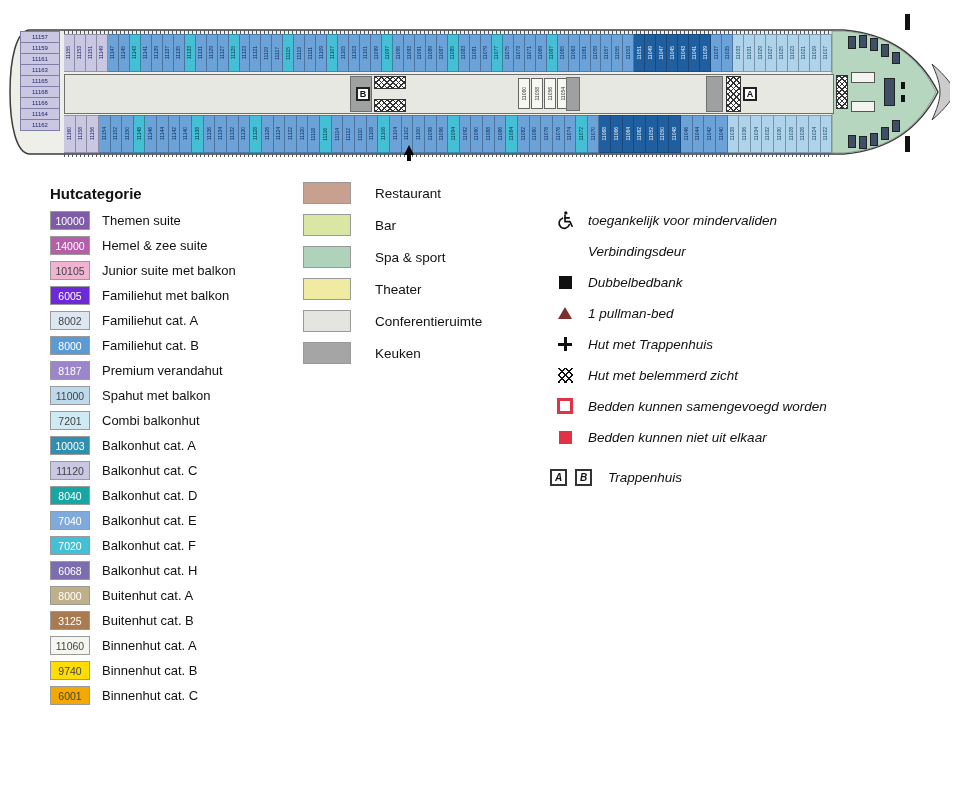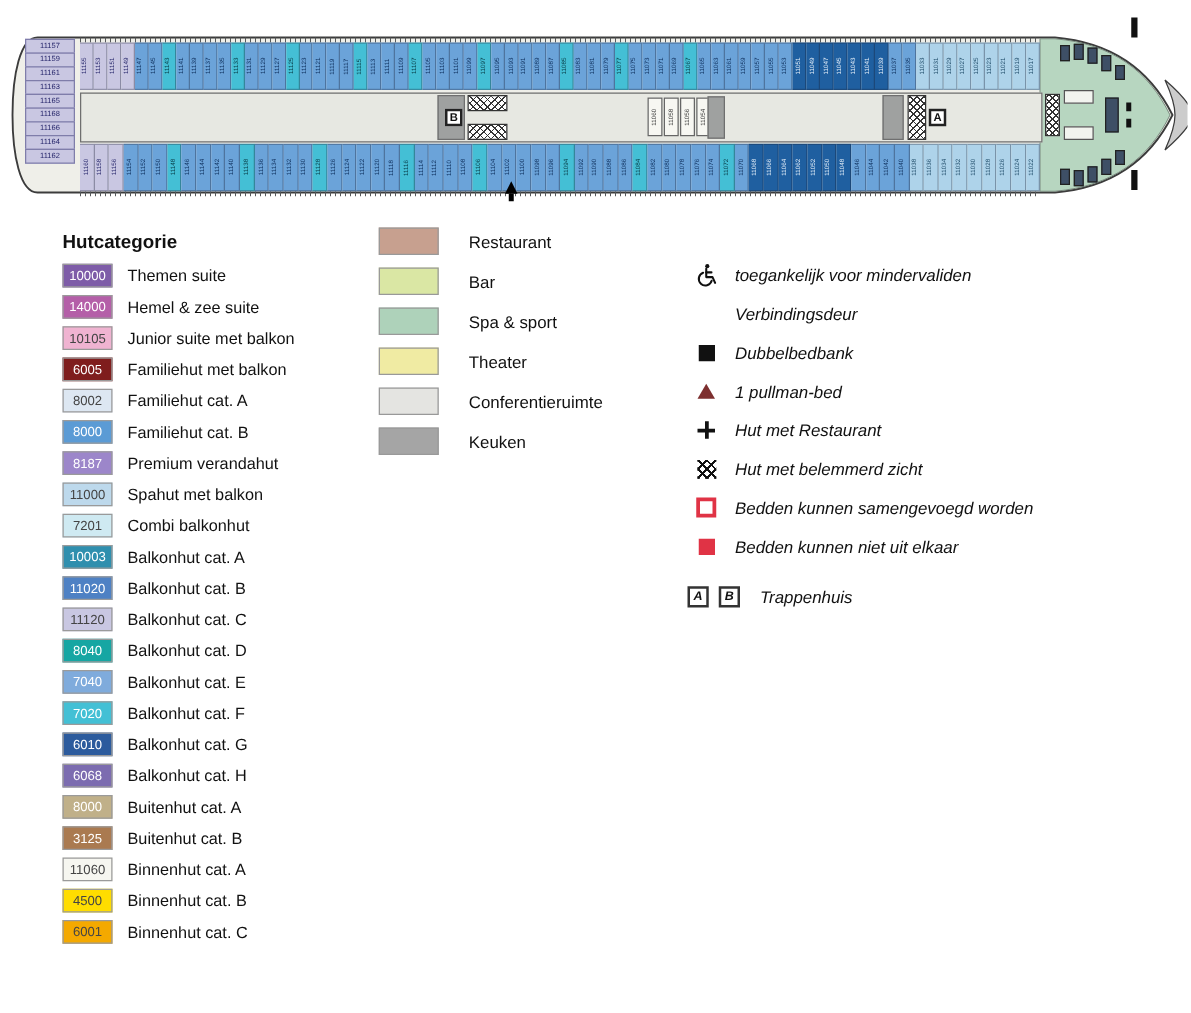--- a/index.html
+++ b/index.html
@@ -583,21 +583,21 @@
       </div>
       <div class="hc-row">
         <div class="hc-swatch" style="background: rgb(180, 95, 168); color: rgb(255, 255, 255);">14000</div>
         <span class="hc-label">Hemel &amp; zee suite</span>
       </div>
       <div class="hc-row">
         <div class="hc-swatch" style="background: rgb(240, 179, 209); color: rgb(68, 68, 68);">10105</div>
         <span class="hc-label">Junior suite met balkon</span>
       </div>
       <div class="hc-row">
-        <div class="hc-swatch" style="background: #7f1d1d; color: rgb(255, 255, 255); text-align: center;">6005</div>
+        <div class="hc-swatch" style="background: #6d28d9; color: rgb(255, 255, 255); text-align: center;">6005</div>
         <span class="hc-label">Familiehut met balkon</span>
       </div>
       <div class="hc-row">
         <div class="hc-swatch" style="background: rgb(221, 231, 242); color: rgb(68, 68, 68);">8002</div>
         <span class="hc-label">Familiehut cat. A</span>
       </div>
       <div class="hc-row">
         <div class="hc-swatch" style="background: rgb(91, 155, 213); color: rgb(255, 255, 255);">8000</div>
         <span class="hc-label">Familiehut cat. B</span>
       </div>
@@ -611,61 +611,53 @@
       </div>
       <div class="hc-row">
         <div class="hc-swatch" style="background: rgb(207, 234, 242); color: rgb(68, 68, 68);">7201</div>
         <span class="hc-label">Combi balkonhut</span>
       </div>
       <div class="hc-row">
         <div class="hc-swatch" style="background: rgb(47, 143, 174); color: rgb(255, 255, 255);">10003</div>
         <span class="hc-label">Balkonhut cat. A</span>
       </div>
       <div class="hc-row">
-        <div class="hc-swatch" style="background: rgb(78, 129, 196); color: rgb(255, 255, 255);">11020</div>
-        <span class="hc-label">Balkonhut cat. B</span>
-      </div>
-      <div class="hc-row">
         <div class="hc-swatch" style="background: rgb(201, 199, 226); color: rgb(68, 68, 68);">11120</div>
         <span class="hc-label">Balkonhut cat. C</span>
       </div>
       <div class="hc-row">
         <div class="hc-swatch" style="background: rgb(22, 166, 163); color: rgb(255, 255, 255);">8040</div>
         <span class="hc-label">Balkonhut cat. D</span>
       </div>
       <div class="hc-row">
         <div class="hc-swatch" style="background: rgb(127, 171, 220); color: rgb(255, 255, 255);">7040</div>
         <span class="hc-label">Balkonhut cat. E</span>
       </div>
       <div class="hc-row">
         <div class="hc-swatch" style="background: rgb(67, 192, 213); color: rgb(255, 255, 255);">7020</div>
         <span class="hc-label">Balkonhut cat. F</span>
       </div>
       <div class="hc-row">
-        <div class="hc-swatch" style="background: rgb(44, 91, 157); color: rgb(255, 255, 255);">6010</div>
-        <span class="hc-label">Balkonhut cat. G</span>
-      </div>
-      <div class="hc-row">
         <div class="hc-swatch" style="background: rgb(124, 108, 176); color: rgb(255, 255, 255);">6068</div>
         <span class="hc-label">Balkonhut cat. H</span>
       </div>
       <div class="hc-row">
         <div class="hc-swatch" style="background: rgb(192, 176, 137); color: rgb(255, 255, 255);">8000</div>
         <span class="hc-label">Buitenhut cat. A</span>
       </div>
       <div class="hc-row">
         <div class="hc-swatch" style="background: rgb(170, 122, 80); color: rgb(255, 255, 255);">3125</div>
         <span class="hc-label">Buitenhut cat. B</span>
       </div>
       <div class="hc-row">
         <div class="hc-swatch" style="background: rgb(246, 246, 240); color: rgb(68, 68, 68);">11060</div>
         <span class="hc-label">Binnenhut cat. A</span>
       </div>
       <div class="hc-row">
-        <div class="hc-swatch" style="background: rgb(255, 221, 0); color: rgb(68, 68, 68);">4500</div>
+        <div class="hc-swatch" style="background: rgb(255, 221, 0); color: rgb(68, 68, 68);">9740</div>
         <span class="hc-label">Binnenhut cat. B</span>
       </div>
       <div class="hc-row">
         <div class="hc-swatch" style="background: rgb(244, 169, 0); color: rgb(68, 68, 68);">6001</div>
         <span class="hc-label">Binnenhut cat. C</span>
       </div>
     </div>
 </div>
 
 <div id="legenda">
@@ -725,21 +717,21 @@
       <div class="sy-row">
         <span class="icon-cell">
           <span class="icon-triangle"></span>
         </span>
         <span class="sy-label">1 pullman-bed</span>
       </div>
       <div class="sy-row">
         <span class="icon-cell">
           <span class="icon-plus"></span>
         </span>
-        <span class="sy-label">Hut met Restaurant</span>
+        <span class="sy-label">Hut met Trappenhuis</span>
       </div>
       <div class="sy-row">
         <span class="icon-cell">
           <span class="icon-hatch"></span>
         </span>
         <span class="sy-label">Hut met belemmerd zicht</span>
       </div>
       <div class="sy-row">
         <span class="icon-cell">
           <span class="icon-square-red-open"></span>

